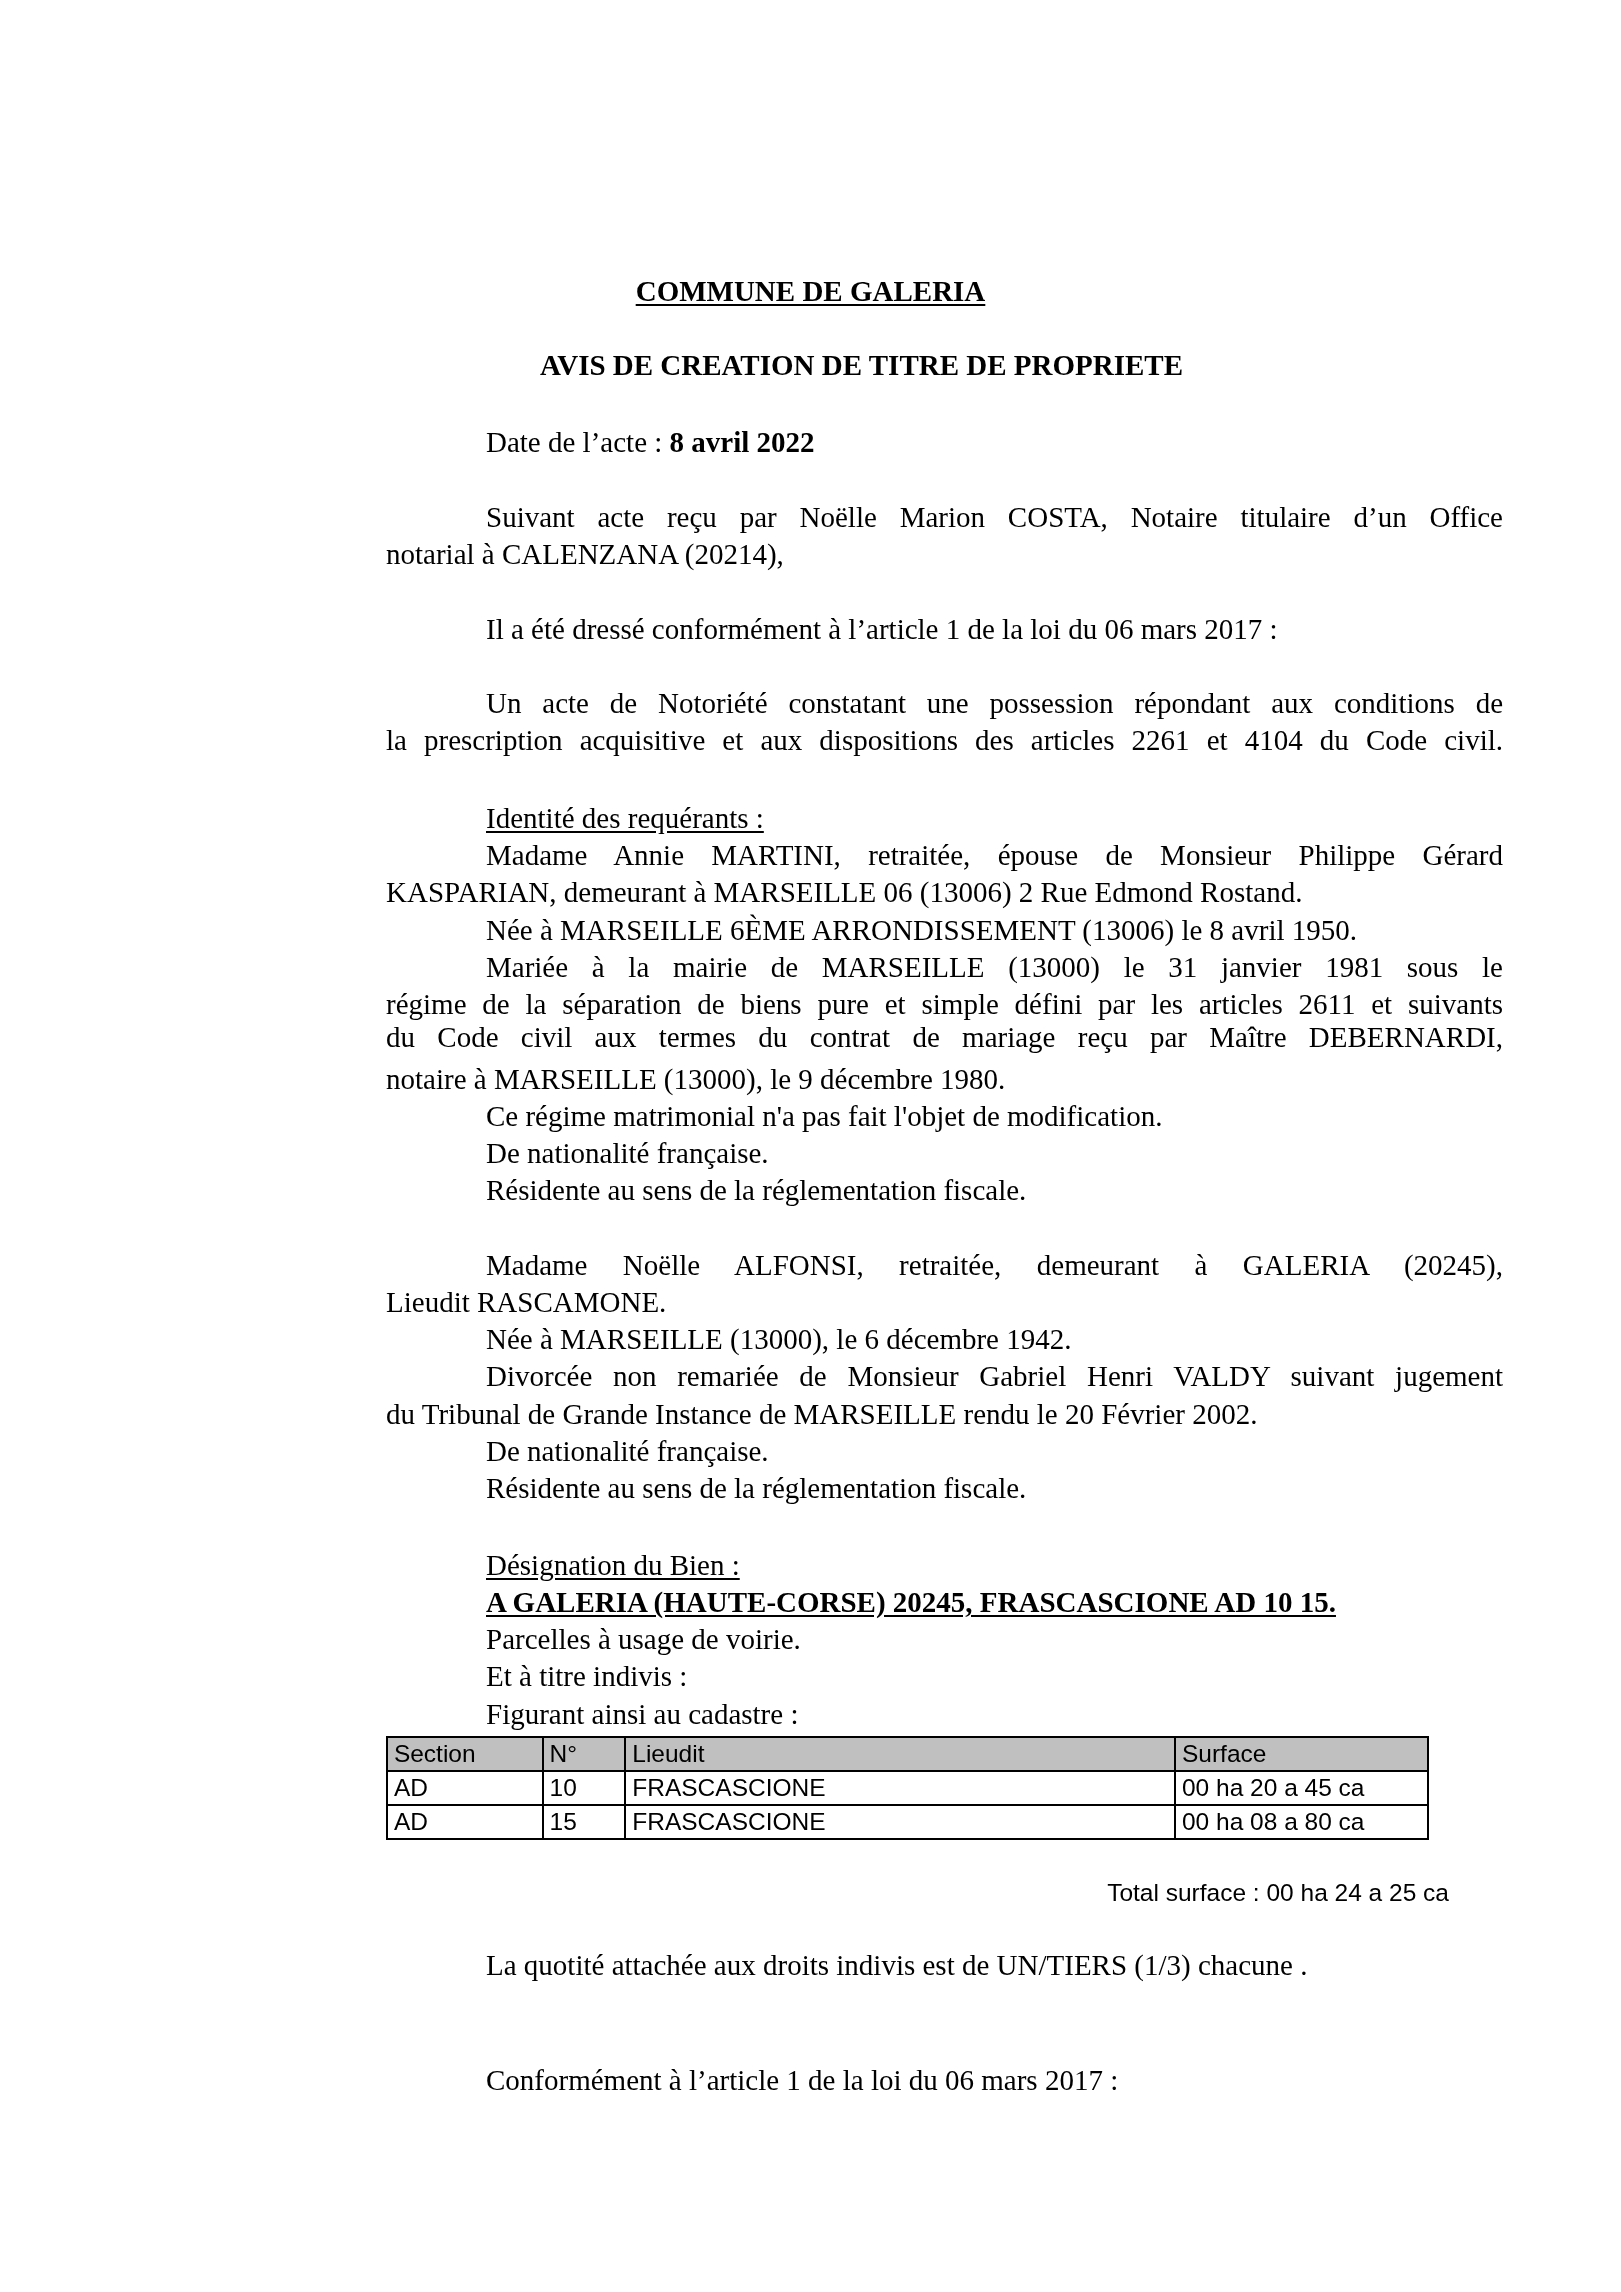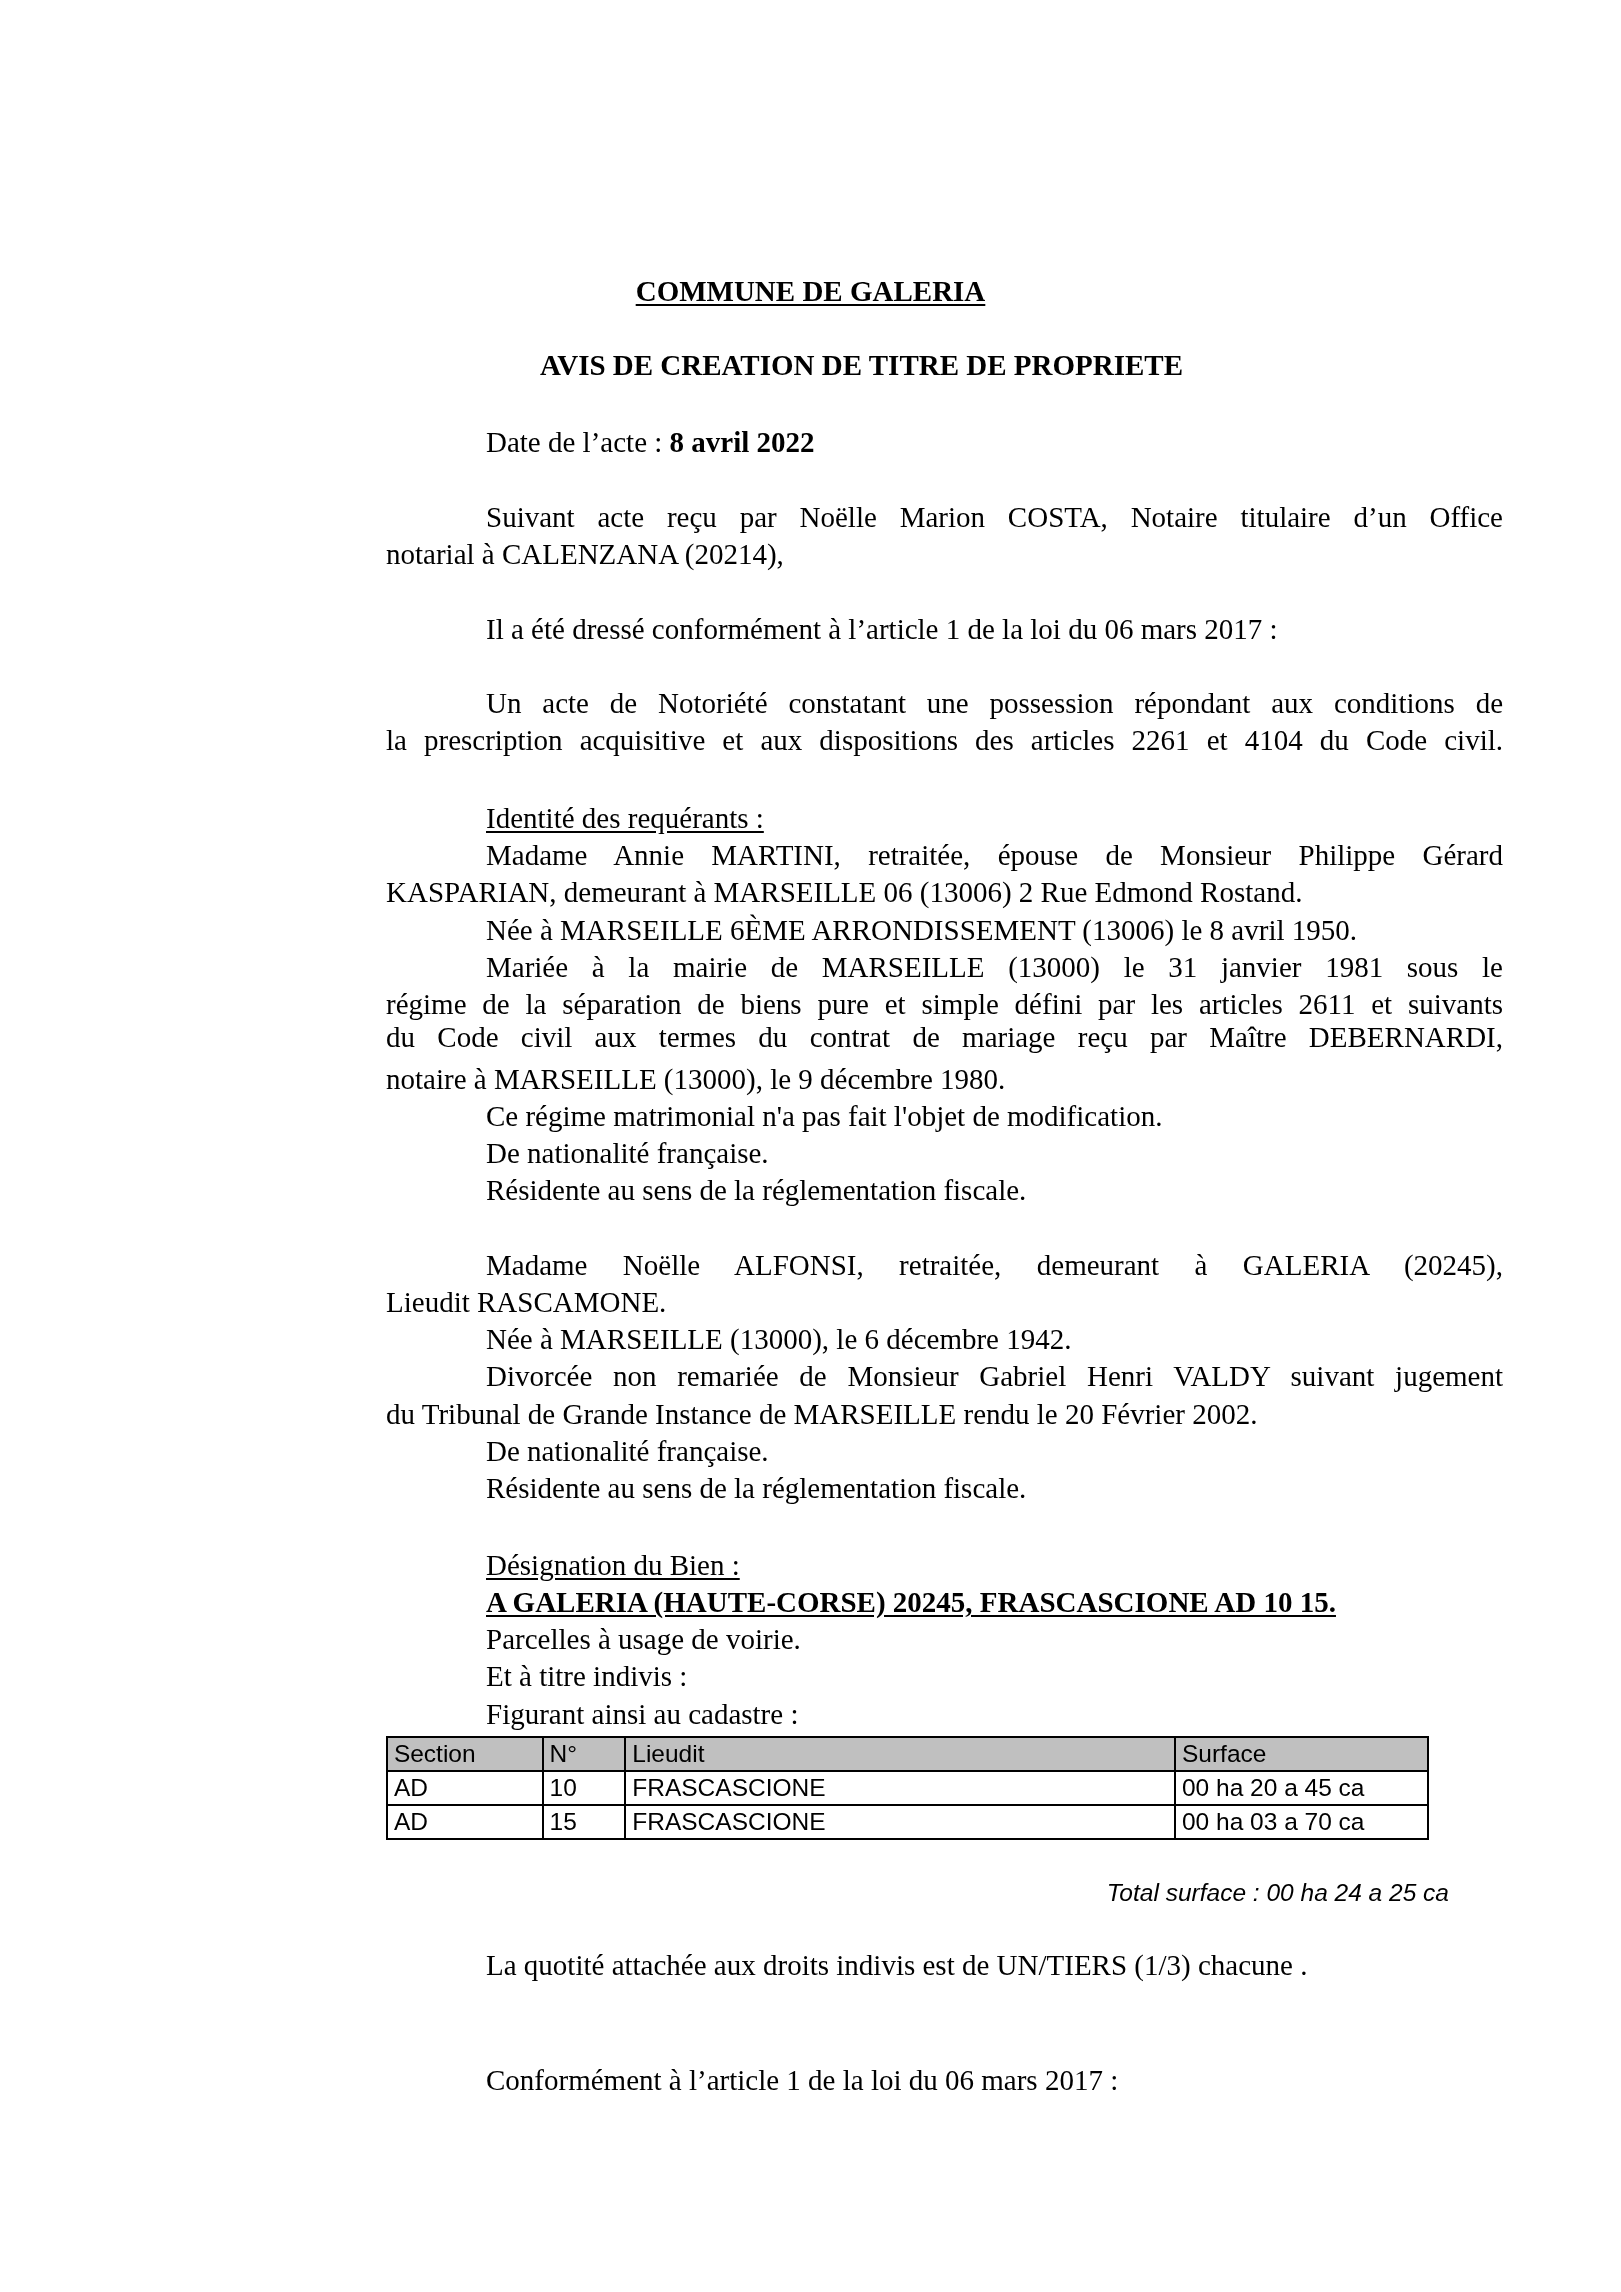--- a/index.html
+++ b/index.html
@@ -28,21 +28,21 @@
     border: 2.9px solid #000; padding: 1px 7.8px 2px 5.9px; text-align: left; font-weight: normal;
     height: 27.4px;
   }
   table.cad thead th { background: #c0c0c0; }
   table.cad .c1 { width: 140px; }
   table.cad .c2 { width: 67px; }
   table.cad .c3 { width: 534px; }
 
   .total {
     position: absolute; right: 192px; top: 1878px;
-    font-family: "Liberation Sans", "DejaVu Sans", sans-serif; font-size: 24.5px; line-height: 29px; font-style: italic;
+    font-family: "Liberation Sans", "DejaVu Sans", sans-serif; font-size: 24.5px; line-height: 29px;
   }
 </style>
 </head>
 <body>
 
 <div class="page">
 
   <div class="line center title u" style="top:273px;">COMMUNE DE GALERIA</div>
   <div class="line center title" style="top:347px; left:51px;">AVIS DE CREATION DE TITRE DE PROPRIETE</div>
 
@@ -98,21 +98,21 @@
       <tr>
         <td>AD</td>
         <td>10</td>
         <td>FRASCASCIONE</td>
         <td>00 ha 20 a 45 ca</td>
       </tr>
       <tr>
         <td>AD</td>
         <td>15</td>
         <td>FRASCASCIONE</td>
-        <td>00 ha 03 a 70 ca</td>
+        <td>00 ha 08 a 80 ca</td>
       </tr>
     </tbody>
   </table>
 
   <div class="total">Total surface : 00 ha 24 a 25 ca</div>
 
   <div class="line indent" style="top:1947px;">La quotité attachée aux droits indivis est de UN/TIERS (1/3) chacune .</div>
 
   <div class="line indent" style="top:2062px;">Conformément à l’article 1 de la loi du 06 mars 2017 :</div>
 

